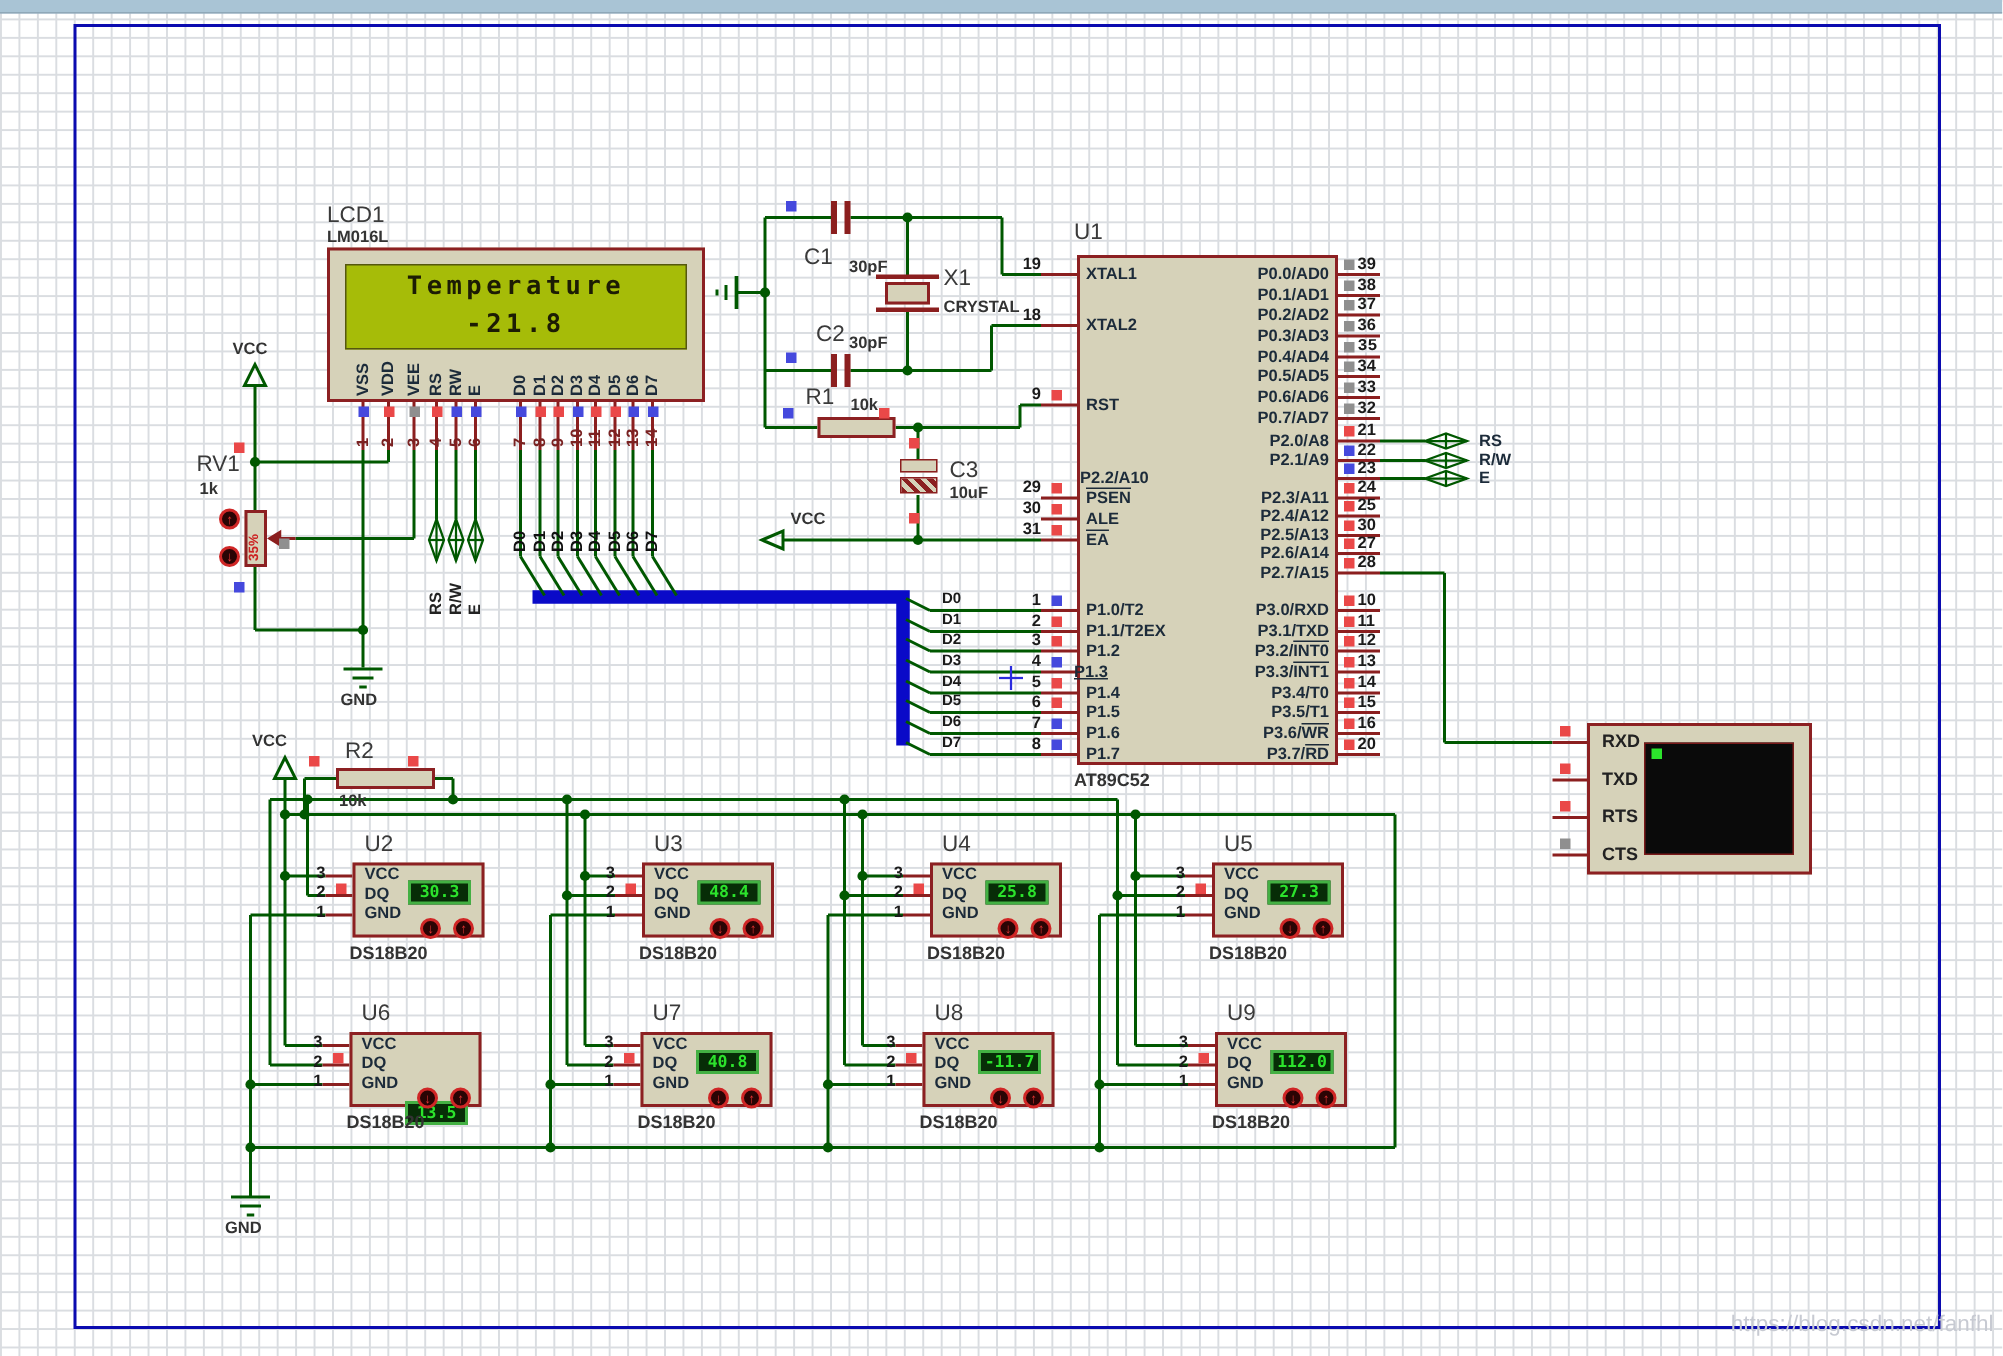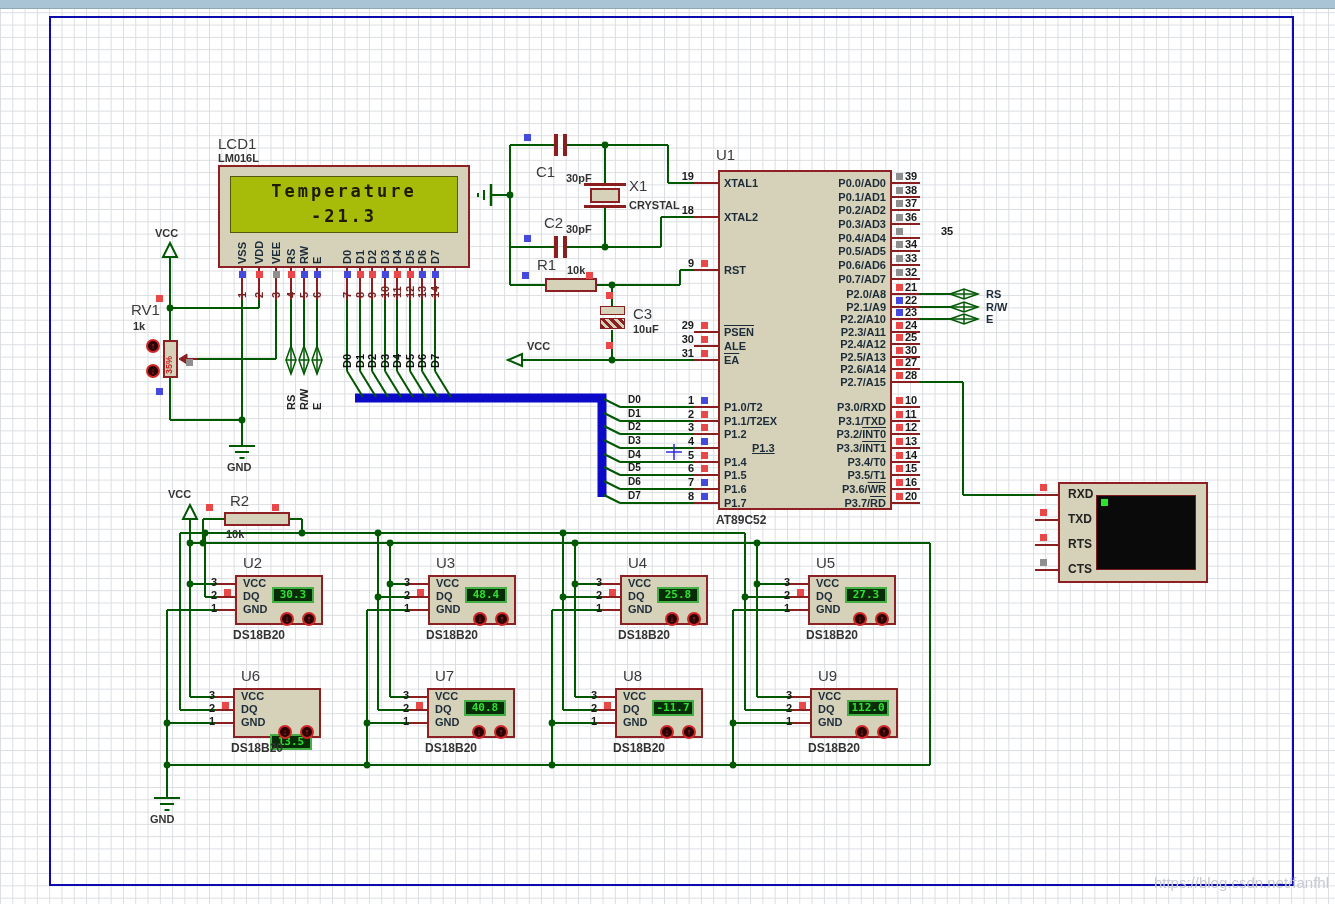--- a/index.html
+++ b/index.html
@@ -310,21 +310,21 @@
       <line x1="964" y1="314" x2="964" y2="324" stroke="#005800" stroke-width="1.5"></line>
       <line x1="666" y1="452" x2="682" y2="452" stroke="#2b2bdf" stroke-width="1.5"></line>
       <line x1="674" y1="444" x2="674" y2="460" stroke="#2b2bdf" stroke-width="1.5"></line>
     </svg>
 
   <div class="lbl" style="left:218px;top:135px;">LCD1</div>
   <div class="val" style="left:218px;top:152px;">LM016L</div>
   <div class="lcdbody"></div>
   <div class="lcdscreen"></div>
   <div class="lcdline" style="left:230px;top:181px;">Temperature</div>
-  <div class="lcdline" style="left:230px;top:206px;">-21.3</div>
+  <div class="lcdline" style="left:230px;top:206px;">-21.8</div>
 
   <div class="lbl" style="left:716px;top:146px;">U1</div>
   <div class="comp" style="left:718px;top:170px;width:174px;height:340px;"></div>
   <div class="val" style="left:716px;top:513px;font-size:12px;">AT89C52</div>
 
   <div class="lbl" style="left:131px;top:301px;">RV1</div>
   <div class="val" style="left:133px;top:320px;">1k</div>
   <div class="comp" style="left:163px;top:340px;width:15px;height:38px;"></div>
   <div class="vtext" style="left:175px;top:362px;color:#cc2222;font-size:9px;">35%</div>
   <div class="btn" style="left:146px;top:339px;">↑</div>
@@ -399,21 +399,21 @@
     <div class="sq sq-red" style="left: 701px; top: 350px;"></div>
     <div class="pname" style="left: 724px; top: 401px;">P1.0/T2</div>
     <div class="pnum" style="left: 660px; top: 394px; width: 34px; text-align: right;">1</div>
     <div class="sq sq-blue" style="left: 701px; top: 397px;"></div>
     <div class="pname" style="left: 724px; top: 415px;">P1.1/T2EX</div>
     <div class="pnum" style="left: 660px; top: 408px; width: 34px; text-align: right;">2</div>
     <div class="sq sq-red" style="left: 701px; top: 411px;"></div>
     <div class="pname" style="left: 724px; top: 428px;">P1.2</div>
     <div class="pnum" style="left: 660px; top: 421px; width: 34px; text-align: right;">3</div>
     <div class="sq sq-red" style="left: 701px; top: 424px;"></div>
-    <div class="pname" style="left: 752px; top: 442px; text-decoration: underline;">P1.3</div>
+    <div class="pname" style="left: 716px; top: 442px; text-decoration: underline;">P1.3</div>
     <div class="pnum" style="left: 660px; top: 435px; width: 34px; text-align: right;">4</div>
     <div class="sq sq-blue" style="left: 701px; top: 438px;"></div>
     <div class="pname" style="left: 724px; top: 456px;">P1.4</div>
     <div class="pnum" style="left: 660px; top: 449px; width: 34px; text-align: right;">5</div>
     <div class="sq sq-red" style="left: 701px; top: 452px;"></div>
     <div class="pname" style="left: 724px; top: 469px;">P1.5</div>
     <div class="pnum" style="left: 660px; top: 462px; width: 34px; text-align: right;">6</div>
     <div class="sq sq-red" style="left: 701px; top: 465px;"></div>
     <div class="pname" style="left: 724px; top: 483px;">P1.6</div>
     <div class="pnum" style="left: 660px; top: 476px; width: 34px; text-align: right;">7</div>
@@ -427,38 +427,38 @@
     <div class="pname" style="left: 720px; top: 191px; width: 166px; text-align: right;">P0.1/AD1</div>
     <div class="pnum" style="left: 905px; top: 184px;">38</div>
     <div class="sq sq-gray" style="left: 896px; top: 187px;"></div>
     <div class="pname" style="left: 720px; top: 204px; width: 166px; text-align: right;">P0.2/AD2</div>
     <div class="pnum" style="left: 905px; top: 197px;">37</div>
     <div class="sq sq-gray" style="left: 896px; top: 200px;"></div>
     <div class="pname" style="left: 720px; top: 218px; width: 166px; text-align: right;">P0.3/AD3</div>
     <div class="pnum" style="left: 905px; top: 211px;">36</div>
     <div class="sq sq-gray" style="left: 896px; top: 214px;"></div>
     <div class="pname" style="left: 720px; top: 232px; width: 166px; text-align: right;">P0.4/AD4</div>
-    <div class="pnum" style="left: 941px; top: 225px;">35</div>
+    <div class="pnum" style="left: 905px; top: 225px; font-family: Liberation Mono, monospace;">35</div>
     <div class="sq sq-gray" style="left: 896px; top: 228px;"></div>
     <div class="pname" style="left: 720px; top: 245px; width: 166px; text-align: right;">P0.5/AD5</div>
     <div class="pnum" style="left: 905px; top: 238px;">34</div>
     <div class="sq sq-gray" style="left: 896px; top: 241px;"></div>
     <div class="pname" style="left: 720px; top: 259px; width: 166px; text-align: right;">P0.6/AD6</div>
     <div class="pnum" style="left: 905px; top: 252px;">33</div>
     <div class="sq sq-gray" style="left: 896px; top: 255px;"></div>
     <div class="pname" style="left: 720px; top: 273px; width: 166px; text-align: right;">P0.7/AD7</div>
     <div class="pnum" style="left: 905px; top: 266px;">32</div>
     <div class="sq sq-gray" style="left: 896px; top: 269px;"></div>
     <div class="pname" style="left: 720px; top: 288px; width: 166px; text-align: right;">P2.0/A8</div>
     <div class="pnum" style="left: 905px; top: 281px;">21</div>
     <div class="sq sq-red" style="left: 896px; top: 284px;"></div>
     <div class="pname" style="left: 720px; top: 301px; width: 166px; text-align: right;">P2.1/A9</div>
     <div class="pnum" style="left: 905px; top: 294px;">22</div>
     <div class="sq sq-blue" style="left: 896px; top: 297px;"></div>
-    <div class="pname" style="left: 720px; top: 313px; width: 166px; text-align: right;">P2.2/A10</div>
+    <div class="pname" style="left: 720px; top: 313px; width: 166px; ">P2.2/A10</div>
     <div class="pnum" style="left: 905px; top: 306px;">23</div>
     <div class="sq sq-blue" style="left: 896px; top: 309px;"></div>
     <div class="pname" style="left: 720px; top: 326px; width: 166px; text-align: right;">P2.3/A11</div>
     <div class="pnum" style="left: 905px; top: 319px;">24</div>
     <div class="sq sq-red" style="left: 896px; top: 322px;"></div>
     <div class="pname" style="left: 720px; top: 338px; width: 166px; text-align: right;">P2.4/A12</div>
     <div class="pnum" style="left: 905px; top: 331px;">25</div>
     <div class="sq sq-red" style="left: 896px; top: 334px;"></div>
     <div class="pname" style="left: 720px; top: 351px; width: 166px; text-align: right;">P2.5/A13</div>
     <div class="pnum" style="left: 905px; top: 344px;">30</div>

